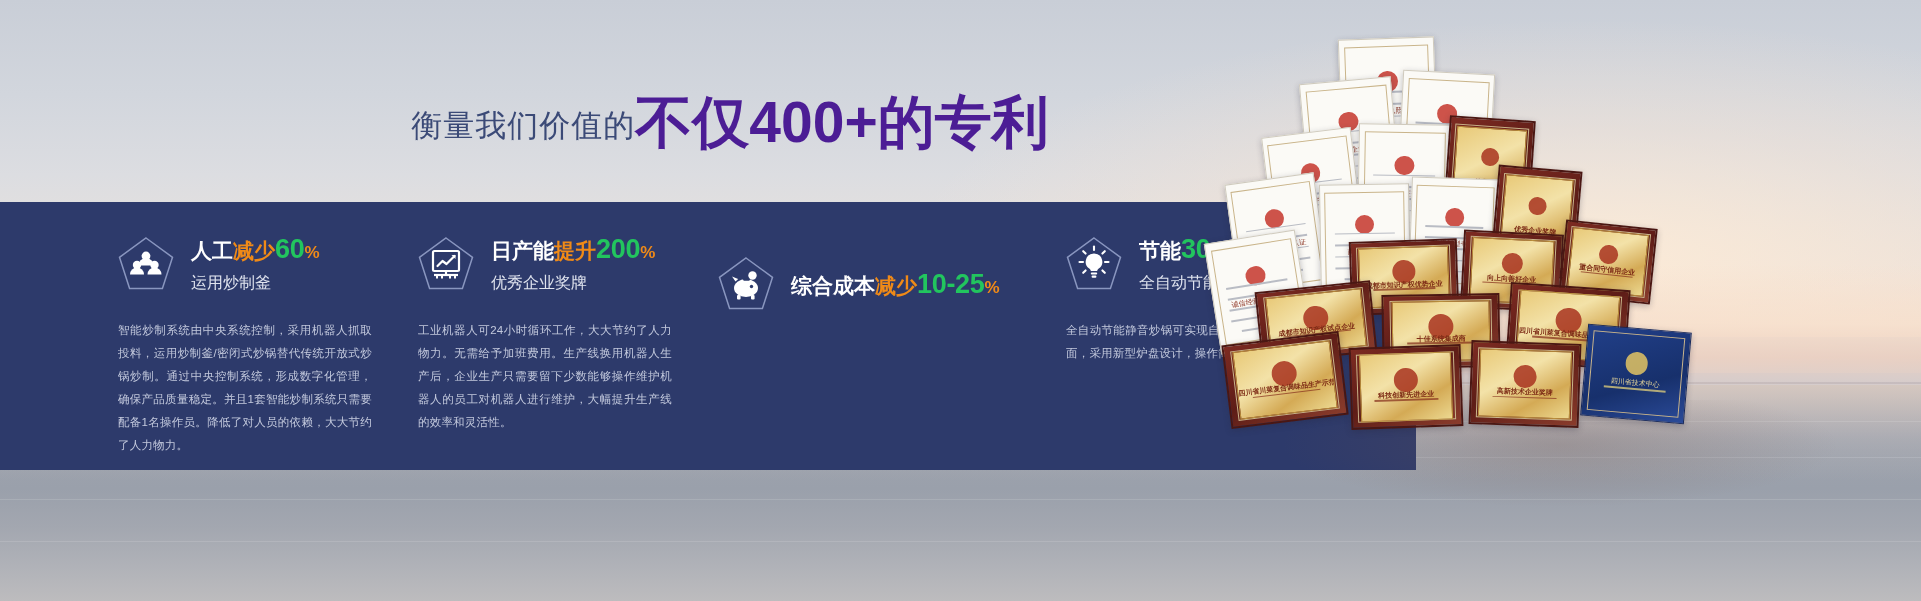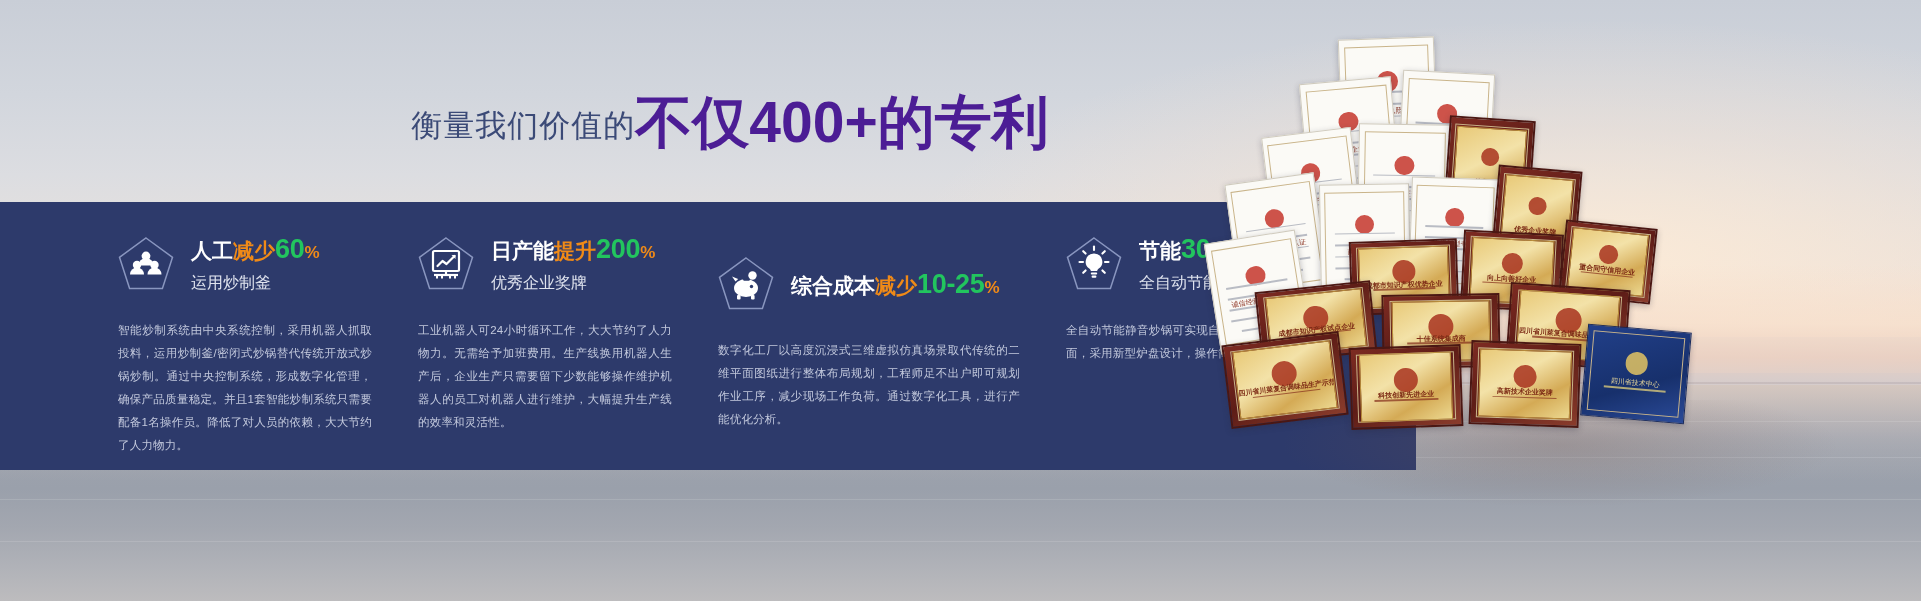--- a/index.html
+++ b/index.html
@@ -208,21 +208,20 @@
     <circle cx="33.5" cy="31.5" r="1.7" fill="#2d3a6b"></circle>
     <rect x="25" y="23.5" width="7" height="2.2" rx="1.1" fill="#2d3a6b"></rect>
             </svg>
       </div>
       <div class="f-titles">
         <div class="f-title">
           <span>综合成本</span><span class="accent">减少</span><span class="num">10-25</span><span class="pct">%</span>
         </div>
       </div>
     </div>
-    <div class="f-body">数字化工厂以高度沉浸式三维虚拟仿真场景取代传统的二维平面图纸进行整体布局规划，工程师足不出户即可规划作业工序，减少现场工作负荷。通过数字化工具，进行产能优化分析。</div>
       </div>
       <div class="feature">
     <div class="f-head">
       <div class="f-icon">
         <svg viewBox="0 0 56 58" xmlns="http://www.w3.org/2000/svg">
               <polygon points="28,3 54.5,22.3 44.4,53.5 11.6,53.5 1.5,22.3" fill="none" stroke="#8e9bc4" stroke-width="1.5" opacity=".95"></polygon>
     <path d="M28 18.5a8.2 8.2 0 0 0-4.8 14.9c1 .8 1.5 1.6 1.7 2.7h6.2c.2-1.1.7-1.9 1.7-2.7A8.2 8.2 0 0 0 28 18.5z" fill="#fff"></path>
     <rect x="24.8" y="37.4" width="6.4" height="2.1" rx="1" fill="#fff"></rect>
     <rect x="25.6" y="40.6" width="4.8" height="2.1" rx="1" fill="#fff"></rect>
     <g stroke="#fff" stroke-width="2.1" stroke-linecap="round">

